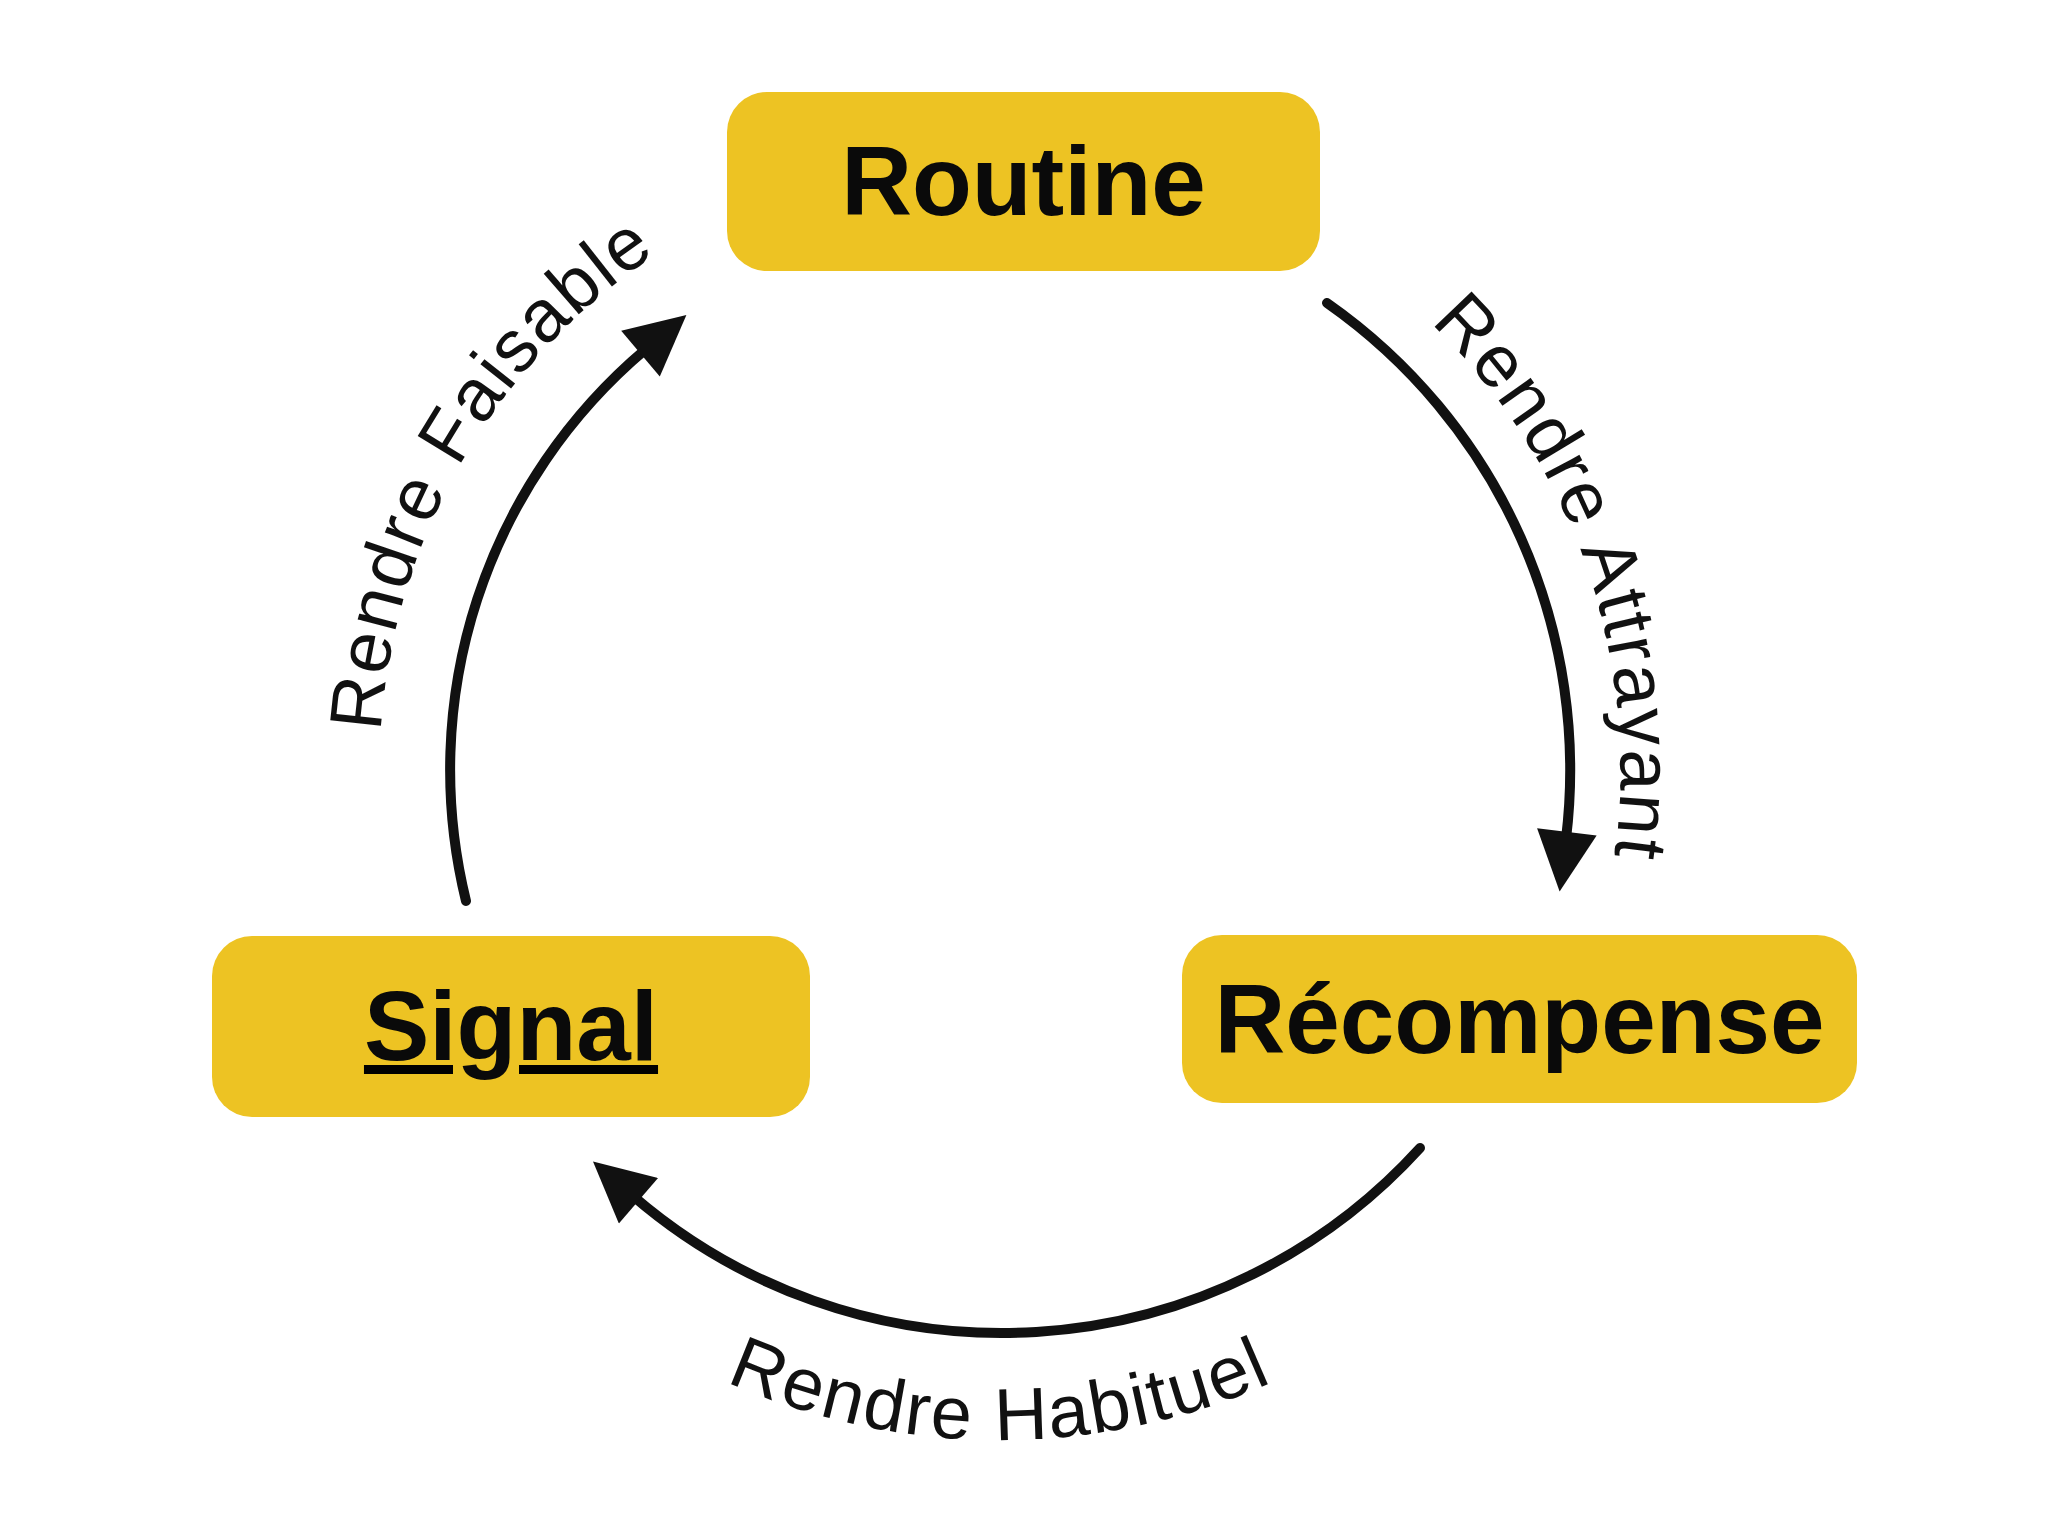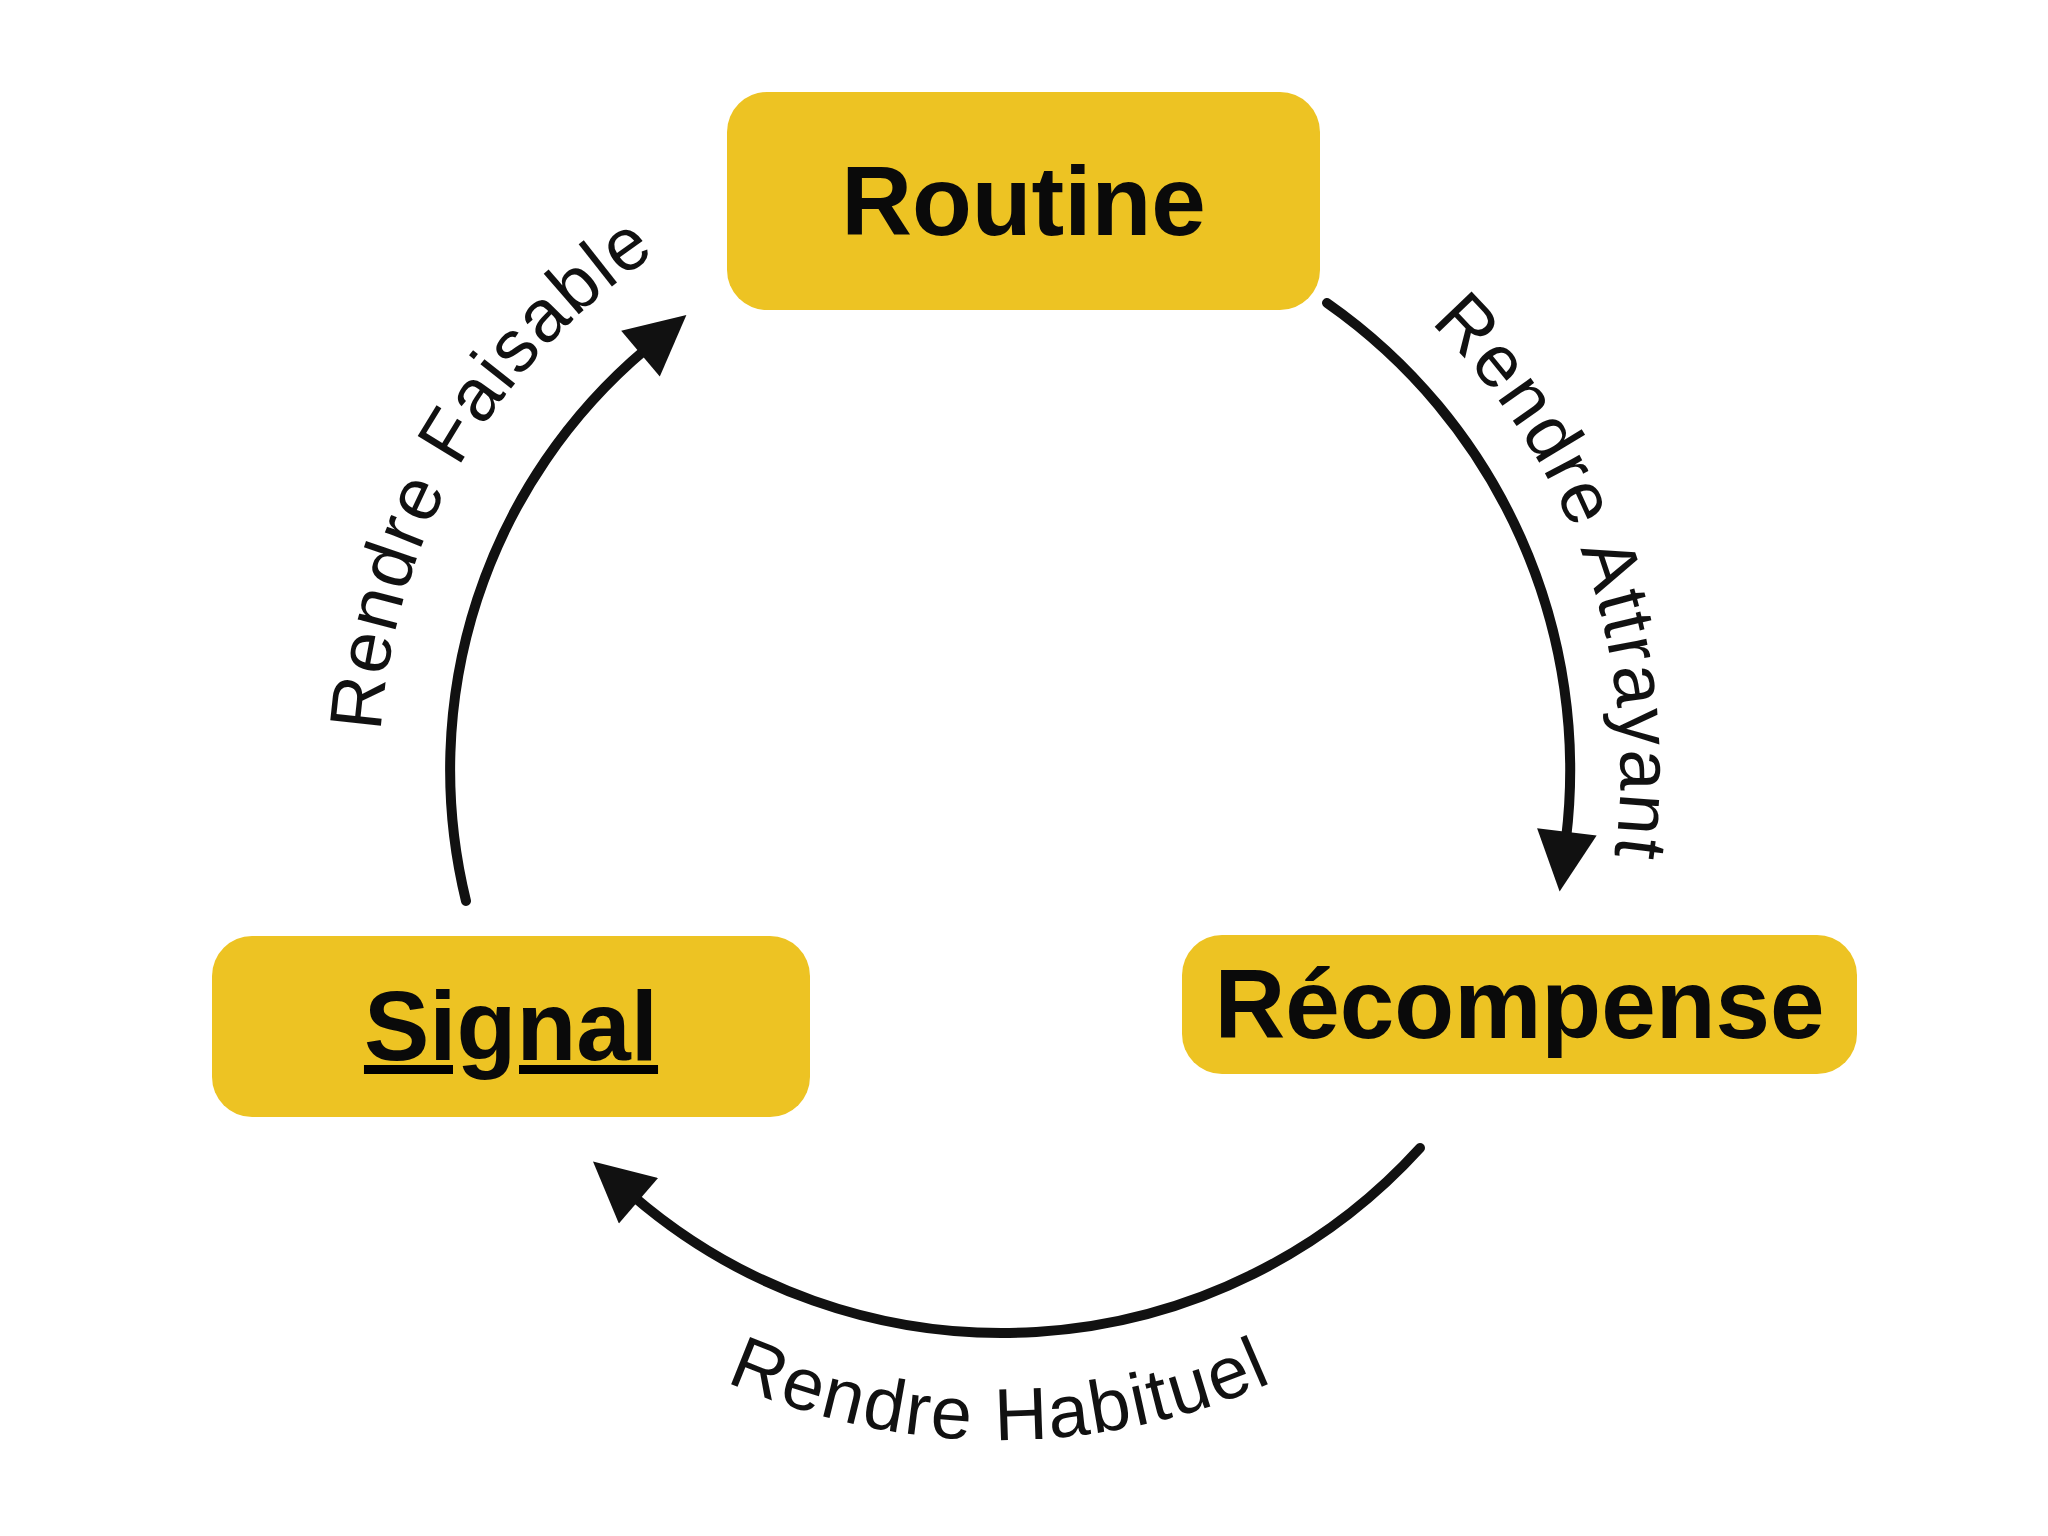--- a/index.html
+++ b/index.html
@@ -43,23 +43,23 @@
     align-items:center;
     justify-content:center;
   }
   .node-label{
     font-weight:bold;
     font-size:98px;
     color:var(--node-text);
     letter-spacing:0px;
     white-space:nowrap;
   }
-  .node-routine{ left:727px; top:92px;  width:593px; height:218px; }
+  .node-routine{ left:727px; top:92px;  width:593px; height:179px; }
   .node-signal { left:212px; top:936px; width:598px; height:181px;text-decoration:underline; }
-  .node-recompense{ left:1182px; top:935px; width:675px; height:139px; }
+  .node-recompense{ left:1182px; top:935px; width:675px; height:168px; }
 </style>
 </head>
 <body>
 
 <div class="stage">
 
   <svg class="arcs" viewBox="0 0 2048 1536" xmlns="http://www.w3.org/2000/svg">
     <defs>
       <marker id="arrow" viewBox="0 0 10 10" refX="1.2" refY="5" markerWidth="7.5" markerHeight="6" orient="auto">
         <path class="arrowhead" d="M 0 0 L 10 5 L 0 10 z"></path>

